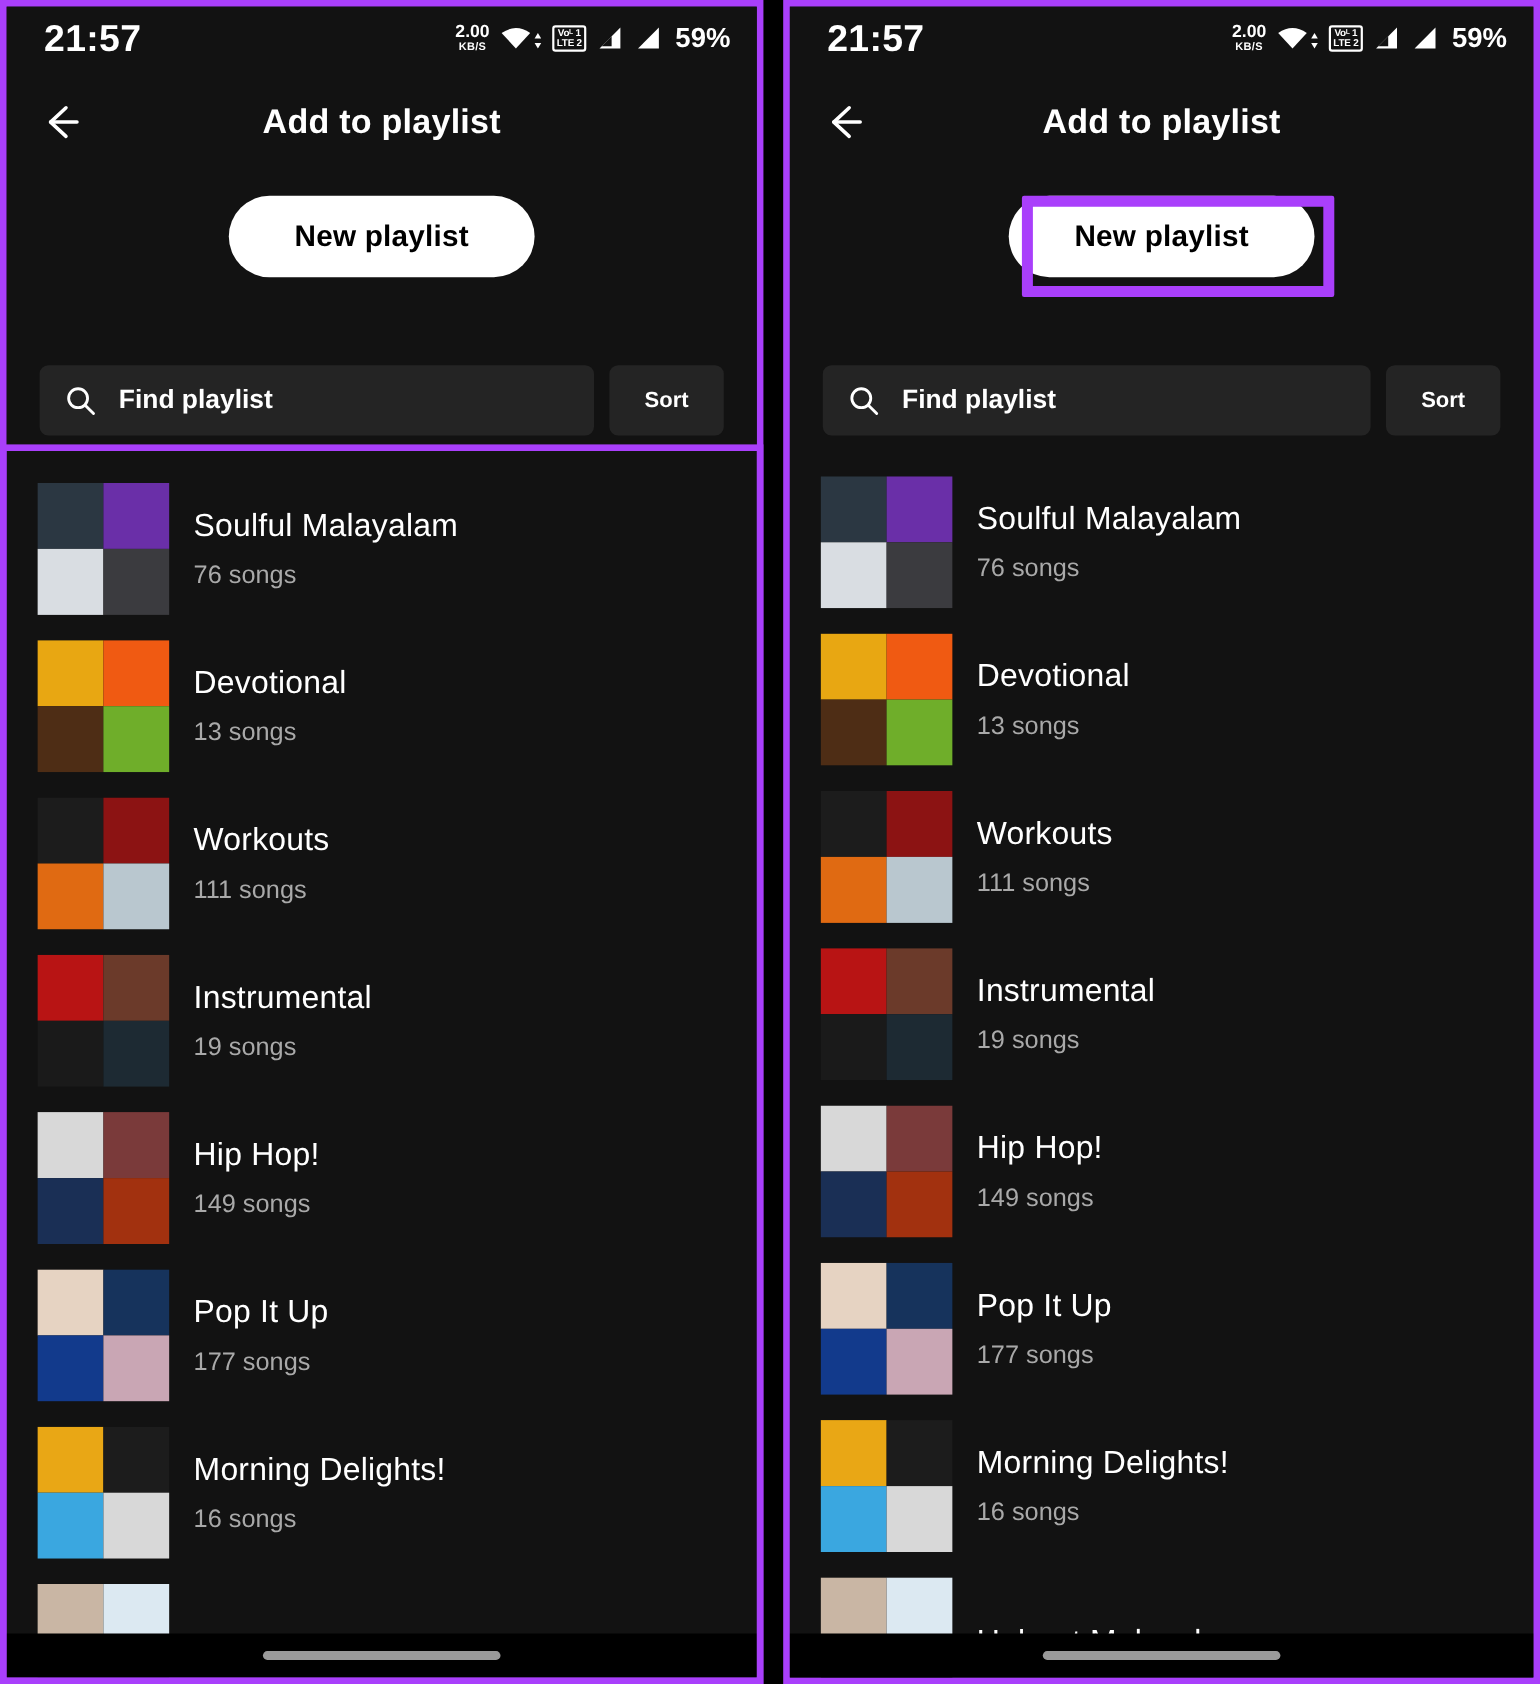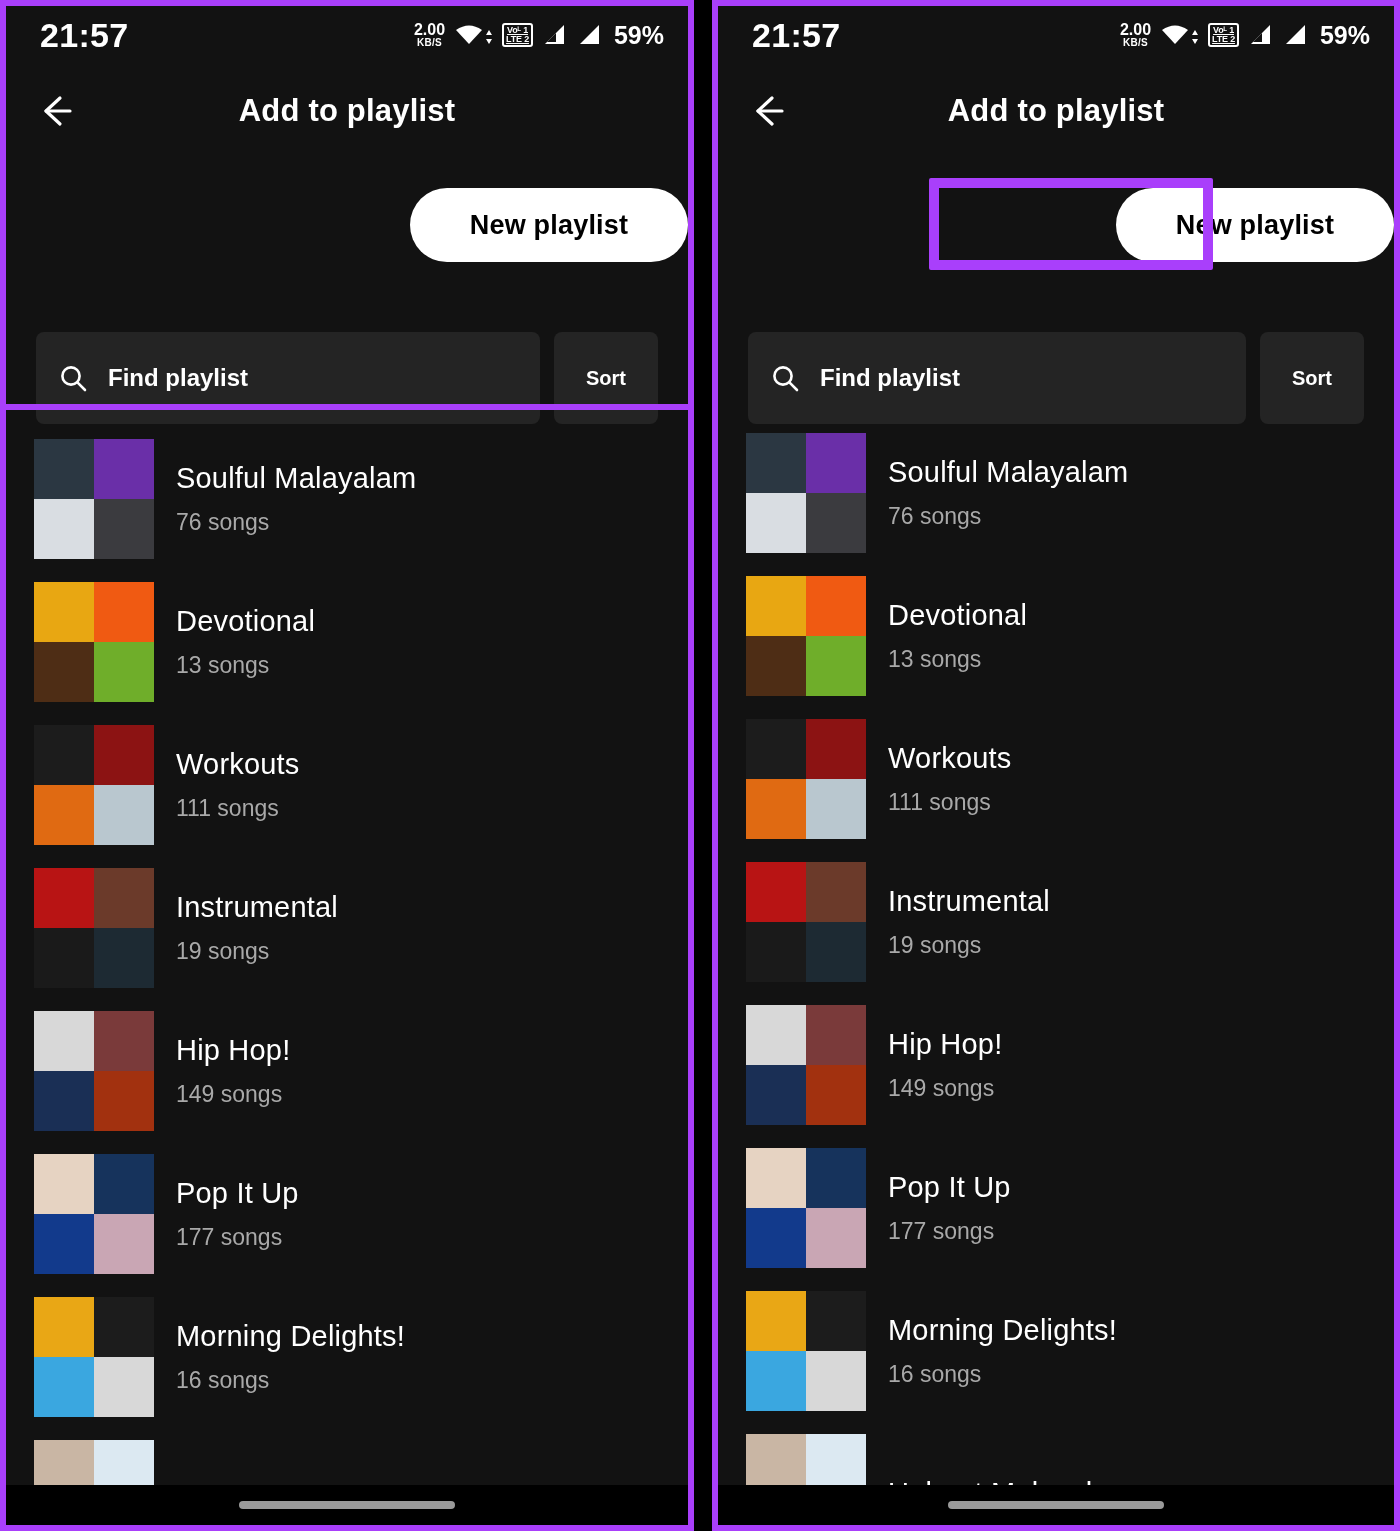--- a/index.html
+++ b/index.html
@@ -61,63 +61,63 @@
   }
   .clock { font-size: 34px; font-weight: 700; letter-spacing: .3px; }
   .status-right { display: flex; align-items: center; gap: 9px; }
   .netspeed { display: flex; flex-direction: column; align-items: center; line-height: 1; }
   .netspeed .v { font-size: 16px; font-weight: 700; }
   .netspeed .u { font-size: 10px; font-weight: 700; letter-spacing: .3px; }
   .wifi-wrap { display: flex; align-items: center; gap: 1px; }
   .volte {
     border: 2px solid #fff; border-radius: 3px;
     padding: 1px 2px; line-height: 1;
-    display: flex; flex-direction: column; align-items: center; text-decoration: underline;
+    display: flex; flex-direction: column; align-items: center;
   }
   .volte span { font-size: 9px; font-weight: 700; letter-spacing: -.2px; }
   .battery { font-size: 25px; font-weight: 700; margin-left: 2px; }
 
   
   .appbar {
     position: absolute; left: 0; right: 0; top: 60px; height: 90px;
     display: flex; align-items: center;
   }
   .back-btn {
     position: absolute; left: 22px; top: 50%; transform: translateY(-50%);
     width: 56px; height: 56px; display: flex; align-items: center; justify-content: center;
   }
   .appbar-title {
     width: 100%; text-align: center;
     color: #fff; font-size: 31px; font-weight: 700; letter-spacing: .2px;
   }
 
   
   .np-wrap {
-    position: absolute; left: 0; right: 0; top: 182px;
-    display: flex; justify-content: flex-end;
+    position: absolute; left: 0; right: 0; top: 172px;
+    display: flex; justify-content: center;
   }
   .np-btn {
     background: #fff; color: #000;
     border-radius: 40px;
     width: 278px; height: 74px;
     display: flex; align-items: center; justify-content: center;
     font-size: 27px; font-weight: 700; letter-spacing: .2px;
   }
   .np-highlight {
     position: absolute;
     left: 211px; top: 172px; width: 284px; height: 92px;
     border: 10px solid #a93ffb;
     border-radius: 2px;
     pointer-events: none;
   }
 
   
   .searchrow {
     position: absolute; left: 30px; right: 30px; top: 326px;
-    display: flex; gap: 14px; align-items: stretch; height: 92px;
+    display: flex; gap: 14px; align-items: stretch; height: 64px;
   }
   .searchbox {
     flex: 1; background: #242424; border-radius: 8px;
     display: flex; align-items: center; gap: 20px; padding-left: 22px;
   }
   .search-ph { color: #fff; font-size: 24px; font-weight: 700; }
   .sortbtn {
     width: 104px; background: #242424; border-radius: 8px;
     display: flex; align-items: center; justify-content: center;
     color: #fff; font-size: 20px; font-weight: 700;

